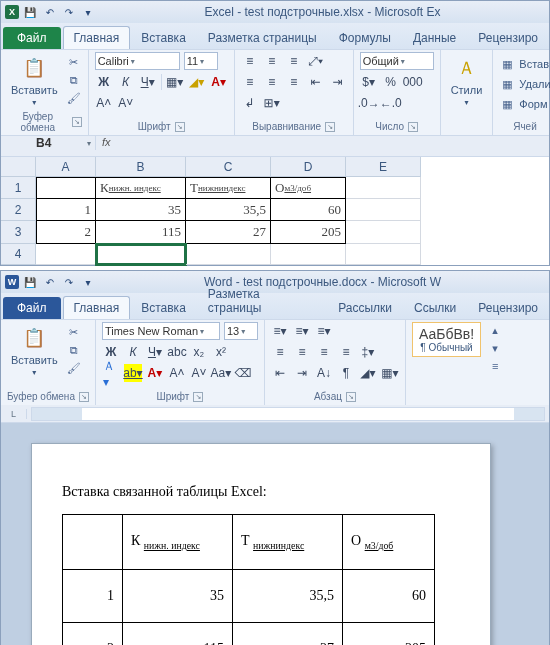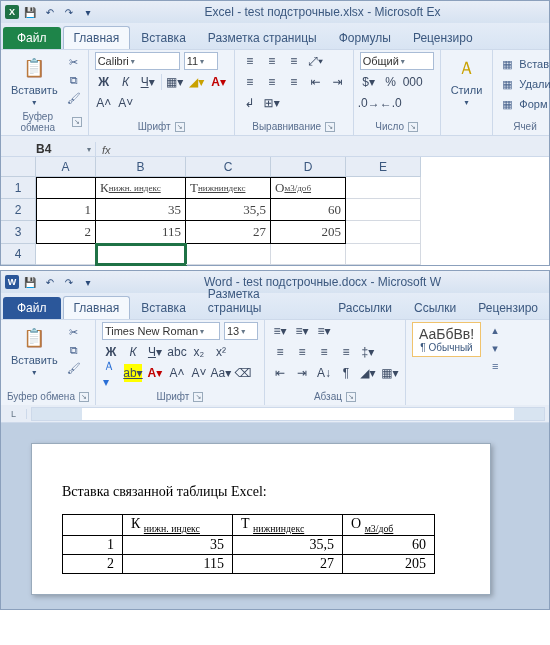--- a/index.html
+++ b/index.html
@@ -27,21 +27,21 @@
   .bigbtn { display:flex; flex-direction:column; align-items:center; gap:2px; padding:2px 4px; font-size:11px; color:#3b587f; }
   .bigico { width:28px; height:28px; display:flex; align-items:center; justify-content:center; font-size:18px; }
   .miniico { width:16px; height:16px; display:inline-flex; align-items:center; justify-content:center; font-size:11px; color:#4a648e; }
   .vcol { display:flex; flex-direction:column; gap:2px; }
   .hrow { display:flex; gap:4px; align-items:center; }
   .combo { border:1px solid #a9bcd6; background:#fff; font-size:11px; color:#333; height:18px; display:inline-flex; align-items:center; padding:0 2px; }
   .combo .dn { margin-left:2px; font-size:8px; color:#678; }
   .fmt-btn { width:18px; height:18px; display:inline-flex; align-items:center; justify-content:center; border:1px solid transparent; font-size:12px; color:#3b4a63;}
   .cellsbtn { display:flex; align-items:center; gap:4px; font-size:11px; color:#3b587f; }
   
-  .namebar { display:flex; align-items:flex-end; background:#e7edf6; border-top:1px solid #cdd9ea; border-bottom:1px solid #cdd9ea; height:22px; }
+  .namebar { display:flex; align-items:flex-start; background:#e7edf6; border-top:1px solid #cdd9ea; border-bottom:1px solid #cdd9ea; height:22px; }
   .namebox-wrap { width:95px; border-right:1px solid #cdd9ea; display:flex; align-items:center;}
   .namebox { margin-left:35px; font-size:12px; font-weight:bold; color:#333; flex:1;}
   .namebox-dn { font-size:8px; color:#678; padding:0 4px;}
   .fx-area { display:flex; align-items:center; padding-left:6px; gap:6px;}
   .fx { font-style:italic; font-size:11px; color:#555; }
   
   .sheet { background:#fff; }
   .col-hdrs { display:flex; }
   .corner {  width:35px; height:20px; background:#e7edf6; border-right:1px solid #c2cfde; border-bottom:1px solid #c2cfde;}
   .colh { height:20px; background:#e7edf6; border-right:1px solid #c2cfde; border-bottom:1px solid #c2cfde; text-align:center; line-height:20px; color:#3b587f; font-size:12px; }
@@ -58,21 +58,21 @@
   sub { font-size:0.7em; }
   u { text-decoration: underline; }
   
   .ruler-row { display:flex; background:#e7edf6; border-bottom:1px solid #cdd9ea; height:18px; align-items:center;}
   .ruler-l { width:26px; border-right:1px solid #cdd9ea; text-align:center; font-size:9px; color:#678;}
   .ruler { flex:1; background:#fff; margin:2px 4px; height:14px; border:1px solid #cdd9ea; position:relative; font-size:0;}
   .ruler .shade { position:absolute; top:0; bottom:0; background:#d8e4f1; }
   .doc-area { background:#bfcfe2; padding:20px 0 14px 30px; display:flex;}
   .page { background:#fff; border:1px solid #9ab; box-shadow:2px 2px 5px rgba(0,0,0,.25); padding:40px 30px 20px 30px; font-family:"Times New Roman",serif; font-size:14px; color:#000; width:460px;}
   .w-table { border-collapse:collapse; margin-top:14px; font-size:14px;}
-  .w-table td { border:1px solid #000; padding:1px 8px; }
+  .w-table td { border:1px solid #000; padding:18px 8px; }
   .w-table .rj { text-align:right; }
   .gap { height:4px; }
 </style>
 </head>
 <body>
 
 <div class="app-window">
 
   <div class="title-bar">
     <span class="app-icon excel-icon">X</span>
@@ -84,20 +84,21 @@
     </div>
     <div class="title-text">Excel - test подстрочные.xlsx  -  Microsoft Ex</div>
   </div>
 
   <div class="tab-row">
     <div class="file-tab">Файл</div>
     <div class="rtab active">Главная</div>
     <div class="rtab">Вставка</div>
     <div class="rtab">Разметка страницы</div>
     <div class="rtab">Формулы</div>
+    <div class="rtab">Данные</div>
     <div class="rtab">Рецензиро</div>
   </div>
 
   <div class="ribbon">
 
     <div class="rgroup">
       <div class="rgroup-body">
         <div class="bigbtn">
           <span class="bigico">📋</span>
           <span>Вставить</span>

